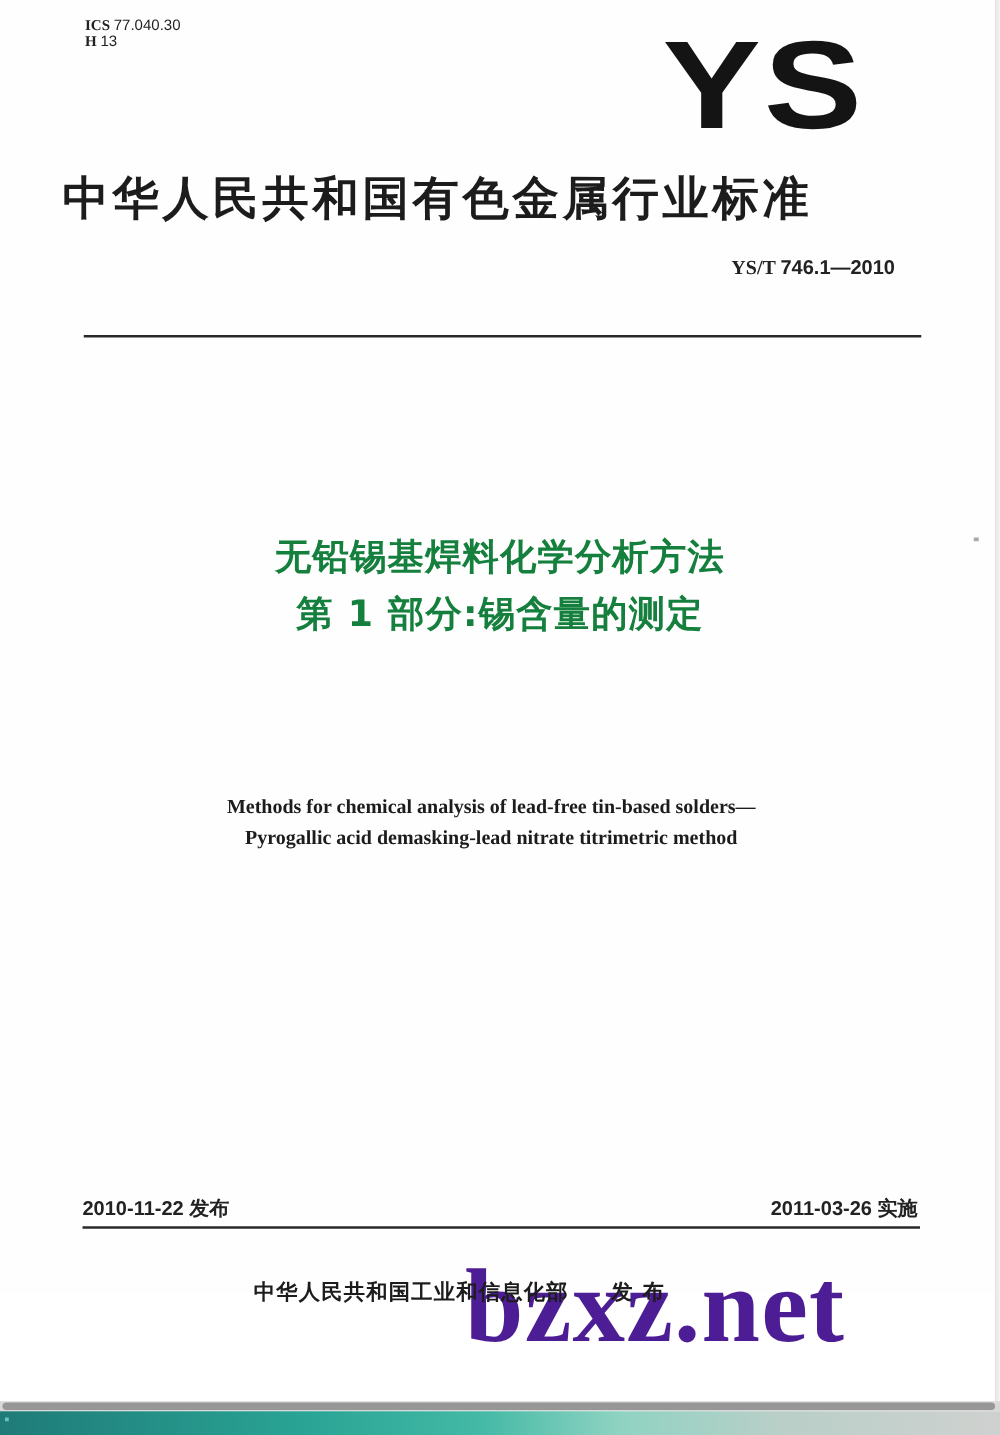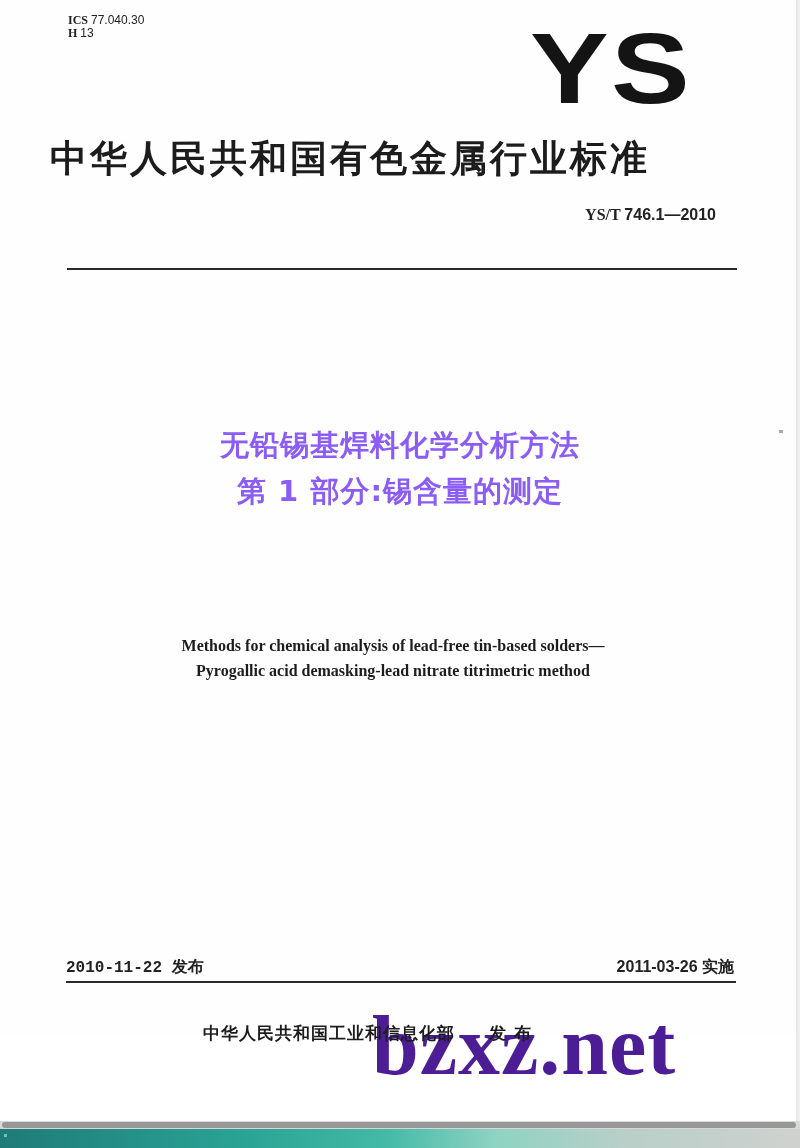--- a/index.html
+++ b/index.html
@@ -77,21 +77,21 @@
   }
   .cn-title {
     position: absolute;
     left: 0; top: 422px;
     width: 800px;
     text-align: center;
     font-family: "DejaVu Sans", sans-serif;
     font-weight: bold;
     font-size: 29px;
     line-height: 46px;
-    color: #8b5cf6;
+    color: #15803d;
     letter-spacing: 1px;
   }
   .en-title {
     position: absolute;
     left: 0; top: 633px;
     width: 786px;
     text-align: center;
     font-family: "Liberation Serif", serif;
     font-weight: bold;
     font-size: 16px;
@@ -100,21 +100,21 @@
   }
   .dot-mark {
     position: absolute;
     left: 779px; top: 430px;
     width: 4px; height: 3px;
     background: #aaa;
   }
   .date-issue {
     position: absolute;
     left: 66px; top: 957px;
-    font-family: Liberation Mono, monospace;
+    font-family: Liberation Sans, sans-serif;
     font-size: 16px;
     font-weight: bold;
     color: #222;
   }
   .date-impl {
     position: absolute;
     right: 62px; top: 957px;
     font-family: "Liberation Sans", sans-serif;
     font-size: 16px;
     font-weight: bold;

